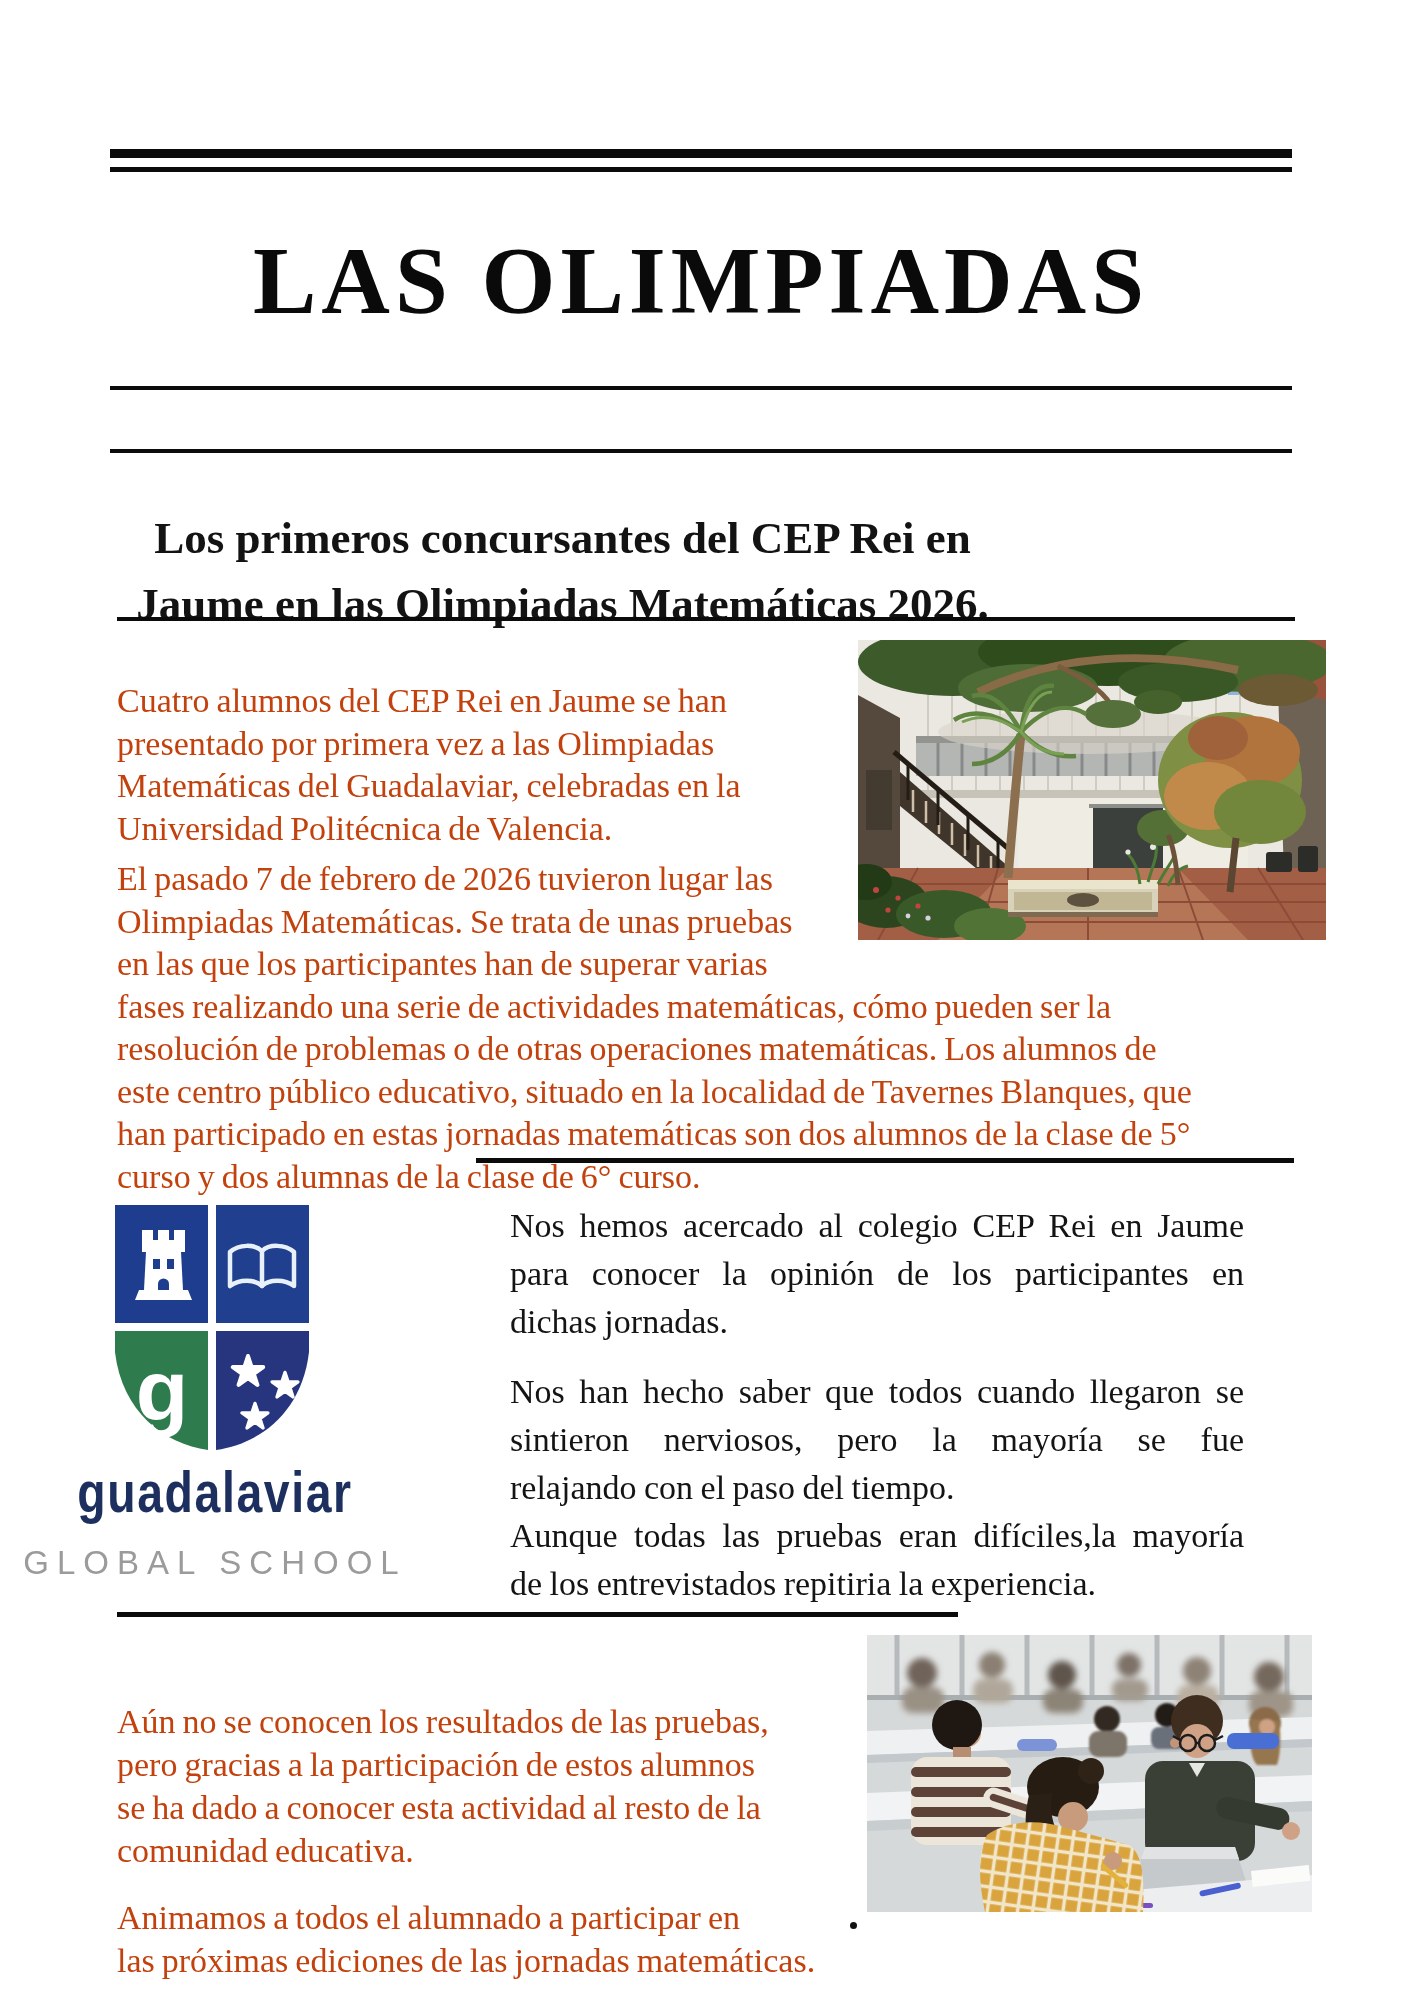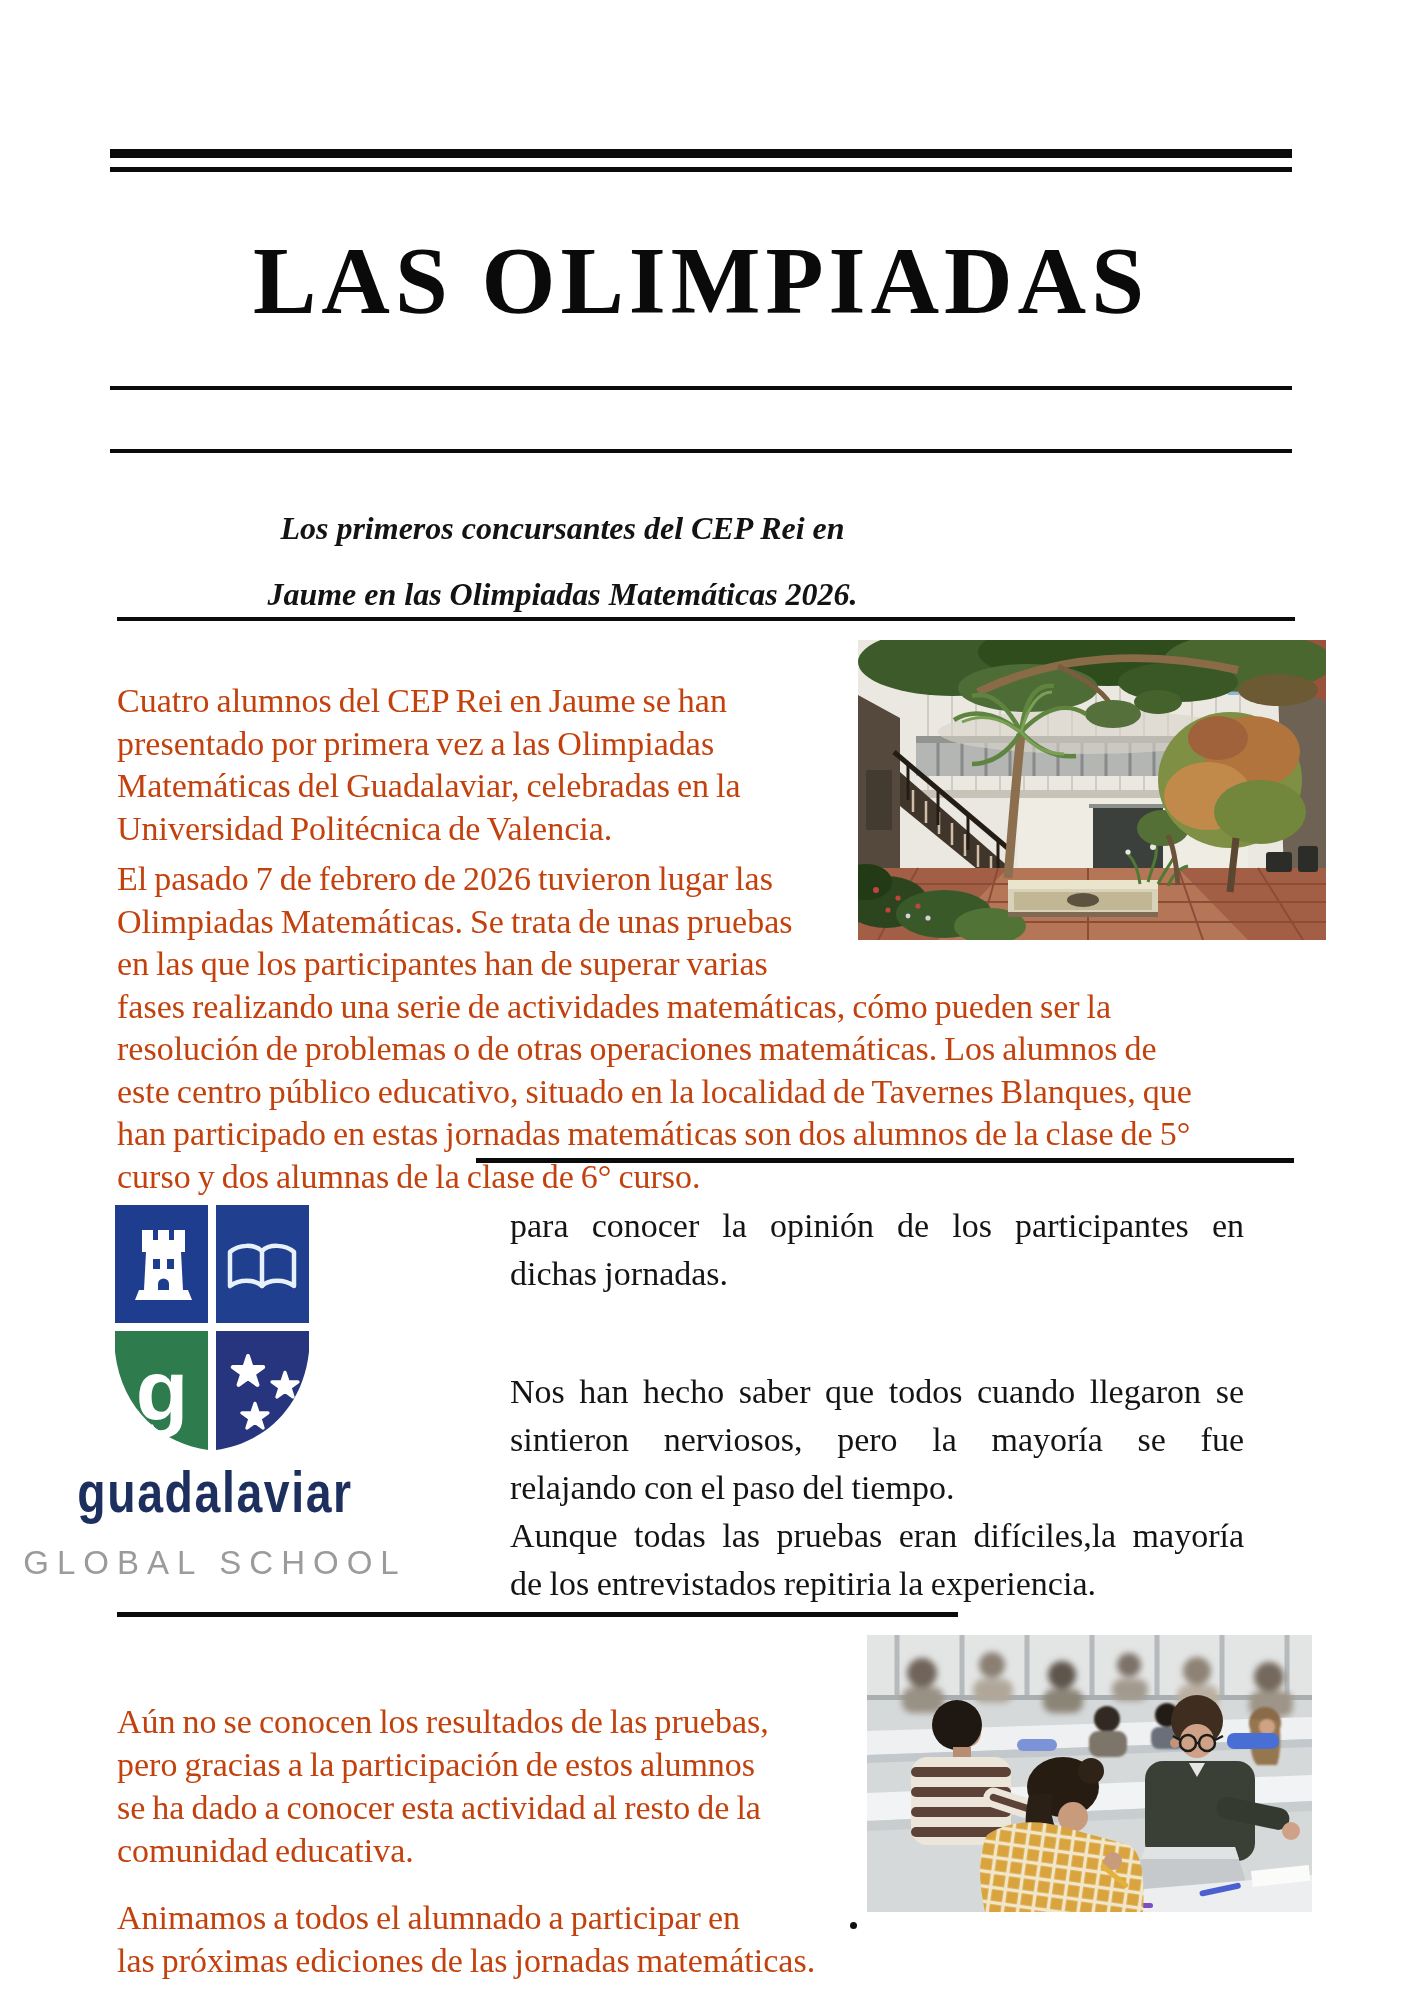--- a/index.html
+++ b/index.html
@@ -23,21 +23,21 @@
   #byline{
     position:absolute;left:110px;top:390px;width:1178px;height:56px;
     display:flex;align-items:center;justify-content:space-between;
     box-sizing:border-box;padding:0 14px 0 30px;
     font-size:28px;color:#101010;
   }
   .dot{width:16px;height:22px;border-radius:50%;background:#000;}
 
   #headline{
     position:absolute;left:110px;top:468px;width:905px;text-align:center;
-    font-style:italic;font-size:32px;line-height:66px;color:#131313;white-space:pre-line;
+    font-size:45px;line-height:66px;color:#131313;white-space:pre-line;
   }
   .para{
     position:absolute;white-space:pre-line;font-size:34px;line-height:42.5px;
     color:#c2410c;word-spacing:-1.5px;
   }
   #article-p1{left:117px;top:646px;width:780px;}
   #article-p2{left:117px;top:824px;width:1220px;}
   #closing-p1{left:117px;top:1666px;width:900px;line-height:43px;}
   #closing-p2{left:117px;top:1862px;width:960px;line-height:43px;}
 
@@ -224,20 +224,21 @@
     <g fill="#ffffff" stroke="#ffffff" stroke-width="4" stroke-linejoin="round">
       <polygon transform="translate(136,170)" points="0,-16 3.6,-4.9 15.2,-4.9 5.8,1.9 9.4,12.9 0,6.1 -9.4,12.9 -5.8,1.9 -15.2,-4.9 -3.6,-4.9"></polygon>
       <polygon transform="translate(173,184) scale(0.85)" points="0,-16 3.6,-4.9 15.2,-4.9 5.8,1.9 9.4,12.9 0,6.1 -9.4,12.9 -5.8,1.9 -15.2,-4.9 -3.6,-4.9"></polygon>
       <polygon transform="translate(143,215) scale(0.85)" points="0,-16 3.6,-4.9 15.2,-4.9 5.8,1.9 9.4,12.9 0,6.1 -9.4,12.9 -5.8,1.9 -15.2,-4.9 -3.6,-4.9"></polygon>
     </g>
   </svg>
   <div id="logo-wordmark">guadalaviar</div>
   <div id="logo-tagline">GLOBAL SCHOOL</div>
 
   <div id="interview-p1">
+    <div class="iline just">Nos hemos acercado al colegio CEP Rei en Jaume</div>
     <div class="iline just">para conocer la opinión de los participantes en</div>
     <div class="iline">dichas jornadas.</div>
   </div>
   <div id="interview-p2">
     <div class="iline just">Nos han hecho saber que todos cuando llegaron se</div>
     <div class="iline just">sintieron nerviosos, pero la mayoría se fue</div>
     <div class="iline">relajando con el paso del tiempo.</div>
     <div class="iline just">Aunque todas las pruebas eran difíciles,la mayoría</div>
     <div class="iline">de los entrevistados repitiria la experiencia.</div>
   </div>

